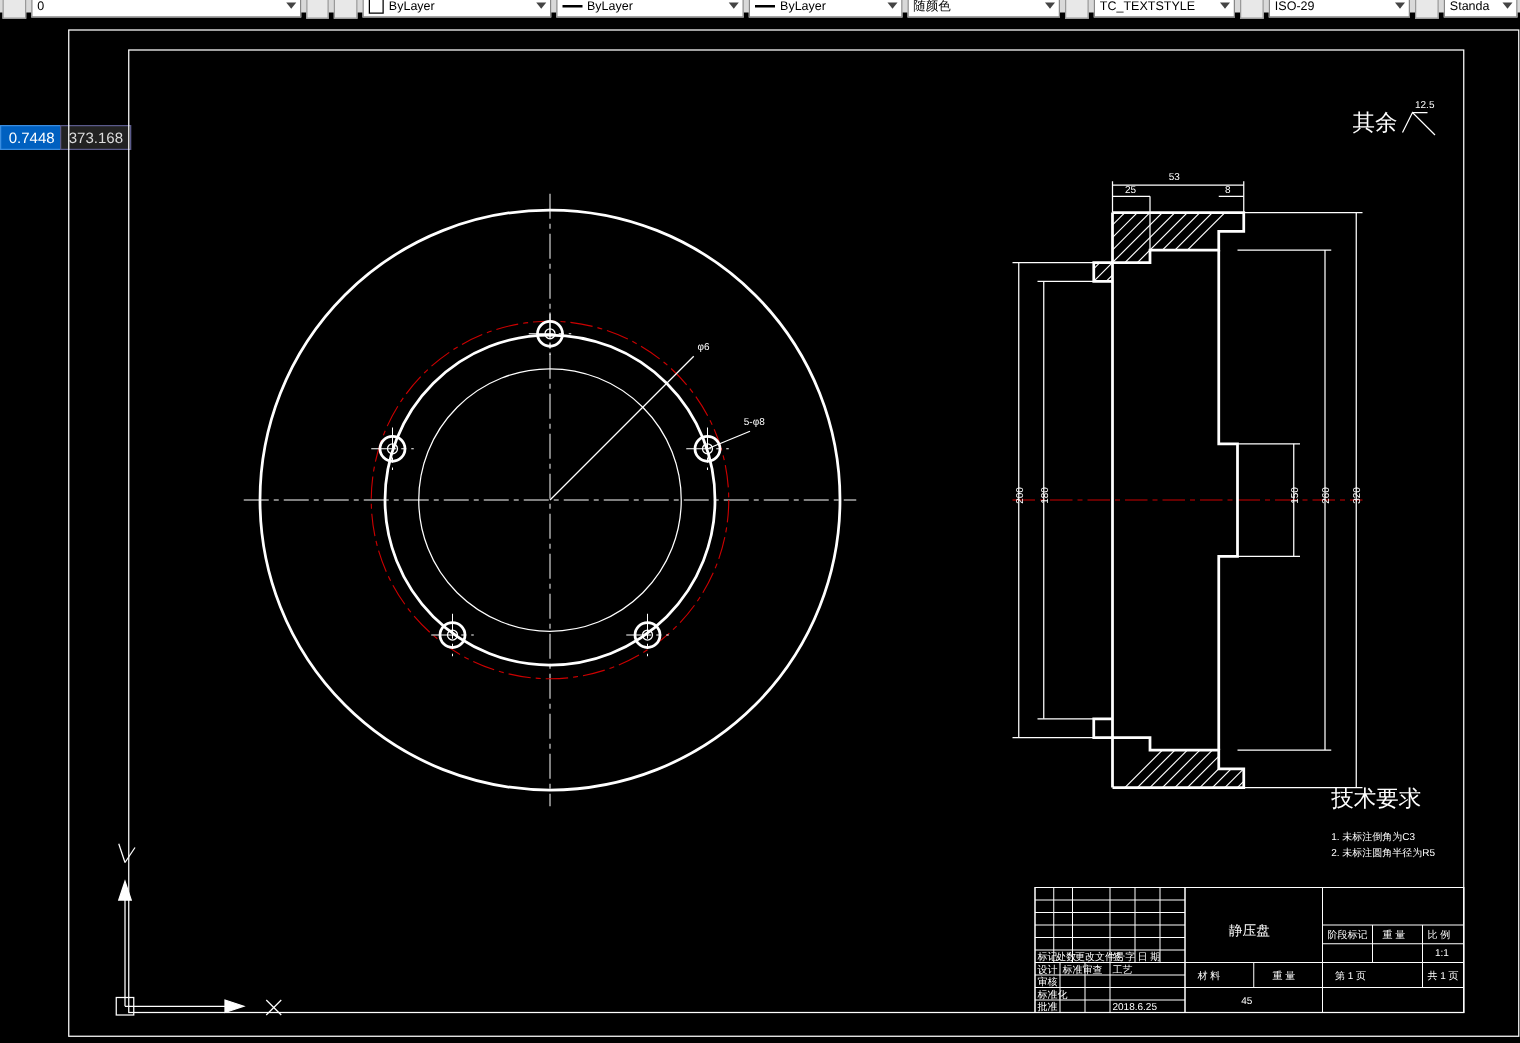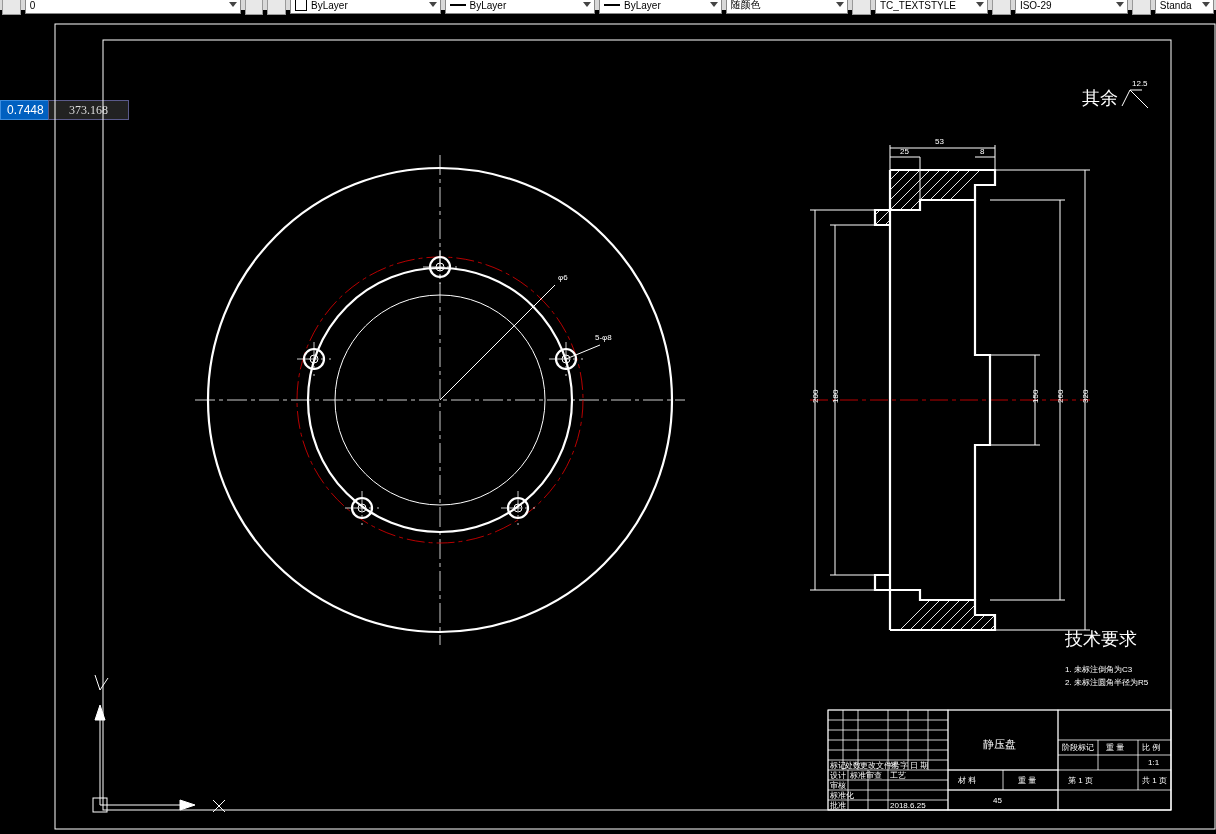--- a/index.html
+++ b/index.html
@@ -3,21 +3,21 @@
 <meta charset="utf-8">
 <style>
   html,body{margin:0;padding:0;width:1216px;height:834px;background:#000;font-family:"SimSun","Microsoft YaHei",sans-serif;color:#fff;overflow:hidden;}
   
   .toolbar{position:absolute;top:0;left:0;right:0;height:10px;background:#d9d9d9;display:flex;align-items:center;gap:4px;padding:0 2px;font-size:10px;color:#000;}
   .dropdown{height:16px;background:#fff;border:1px solid #888;display:flex;align-items:center;padding:0 14px 0 4px;font-size:10px;color:#000;position:relative;}
   .dropdown::after{content:"";position:absolute;right:3px;top:5px;width:0;height:0;border-left:4px solid transparent;border-right:4px solid transparent;border-top:5px solid #444;}
   .ticon{width:18px;height:18px;display:inline-block;background:#e8e8e8;border:1px solid #999;}
   
   .coord{position:absolute;top:100px;left:0;height:18px;background:#0060c0;color:#fff;font-size:12px;padding:0 6px;display:flex;align-items:center;border:1px solid #3a8de0;}
-  .coord2{position:absolute;top:100px;left:48px;height:18px;background:#222;color:#ddd;font-size:12px;padding:0 20px;display:flex;align-items:center;border:1px solid #5a5a8a;font-family:Liberation Serif, serif;}
+  .coord2{position:absolute;top:100px;left:48px;height:18px;background:#222;color:#ddd;font-size:12px;padding:0 6px;display:flex;align-items:center;border:1px solid #5a5a8a;}
   
   svg.drawing{position:absolute;top:10px;left:0;width:1216px;height:824px;}
   .thin{stroke:#fff;stroke-width:1;fill:none;}
   .thick{stroke:#fff;stroke-width:2.2;fill:none;}
   .center{stroke:#fff;stroke-width:0.8;fill:none;stroke-dasharray:20 4 4 4;}
   .red{stroke:#c00;stroke-width:0.9;fill:none;stroke-dasharray:18 4 4 4;}
   .hatch{stroke:#fff;stroke-width:0.9;}
   .txt{fill:#fff;font-size:11px;}
   .txtL{fill:#fff;font-size:18px;font-family:"KaiTi","STKaiti",serif;}
   .txtS{fill:#fff;font-size:8px;}

